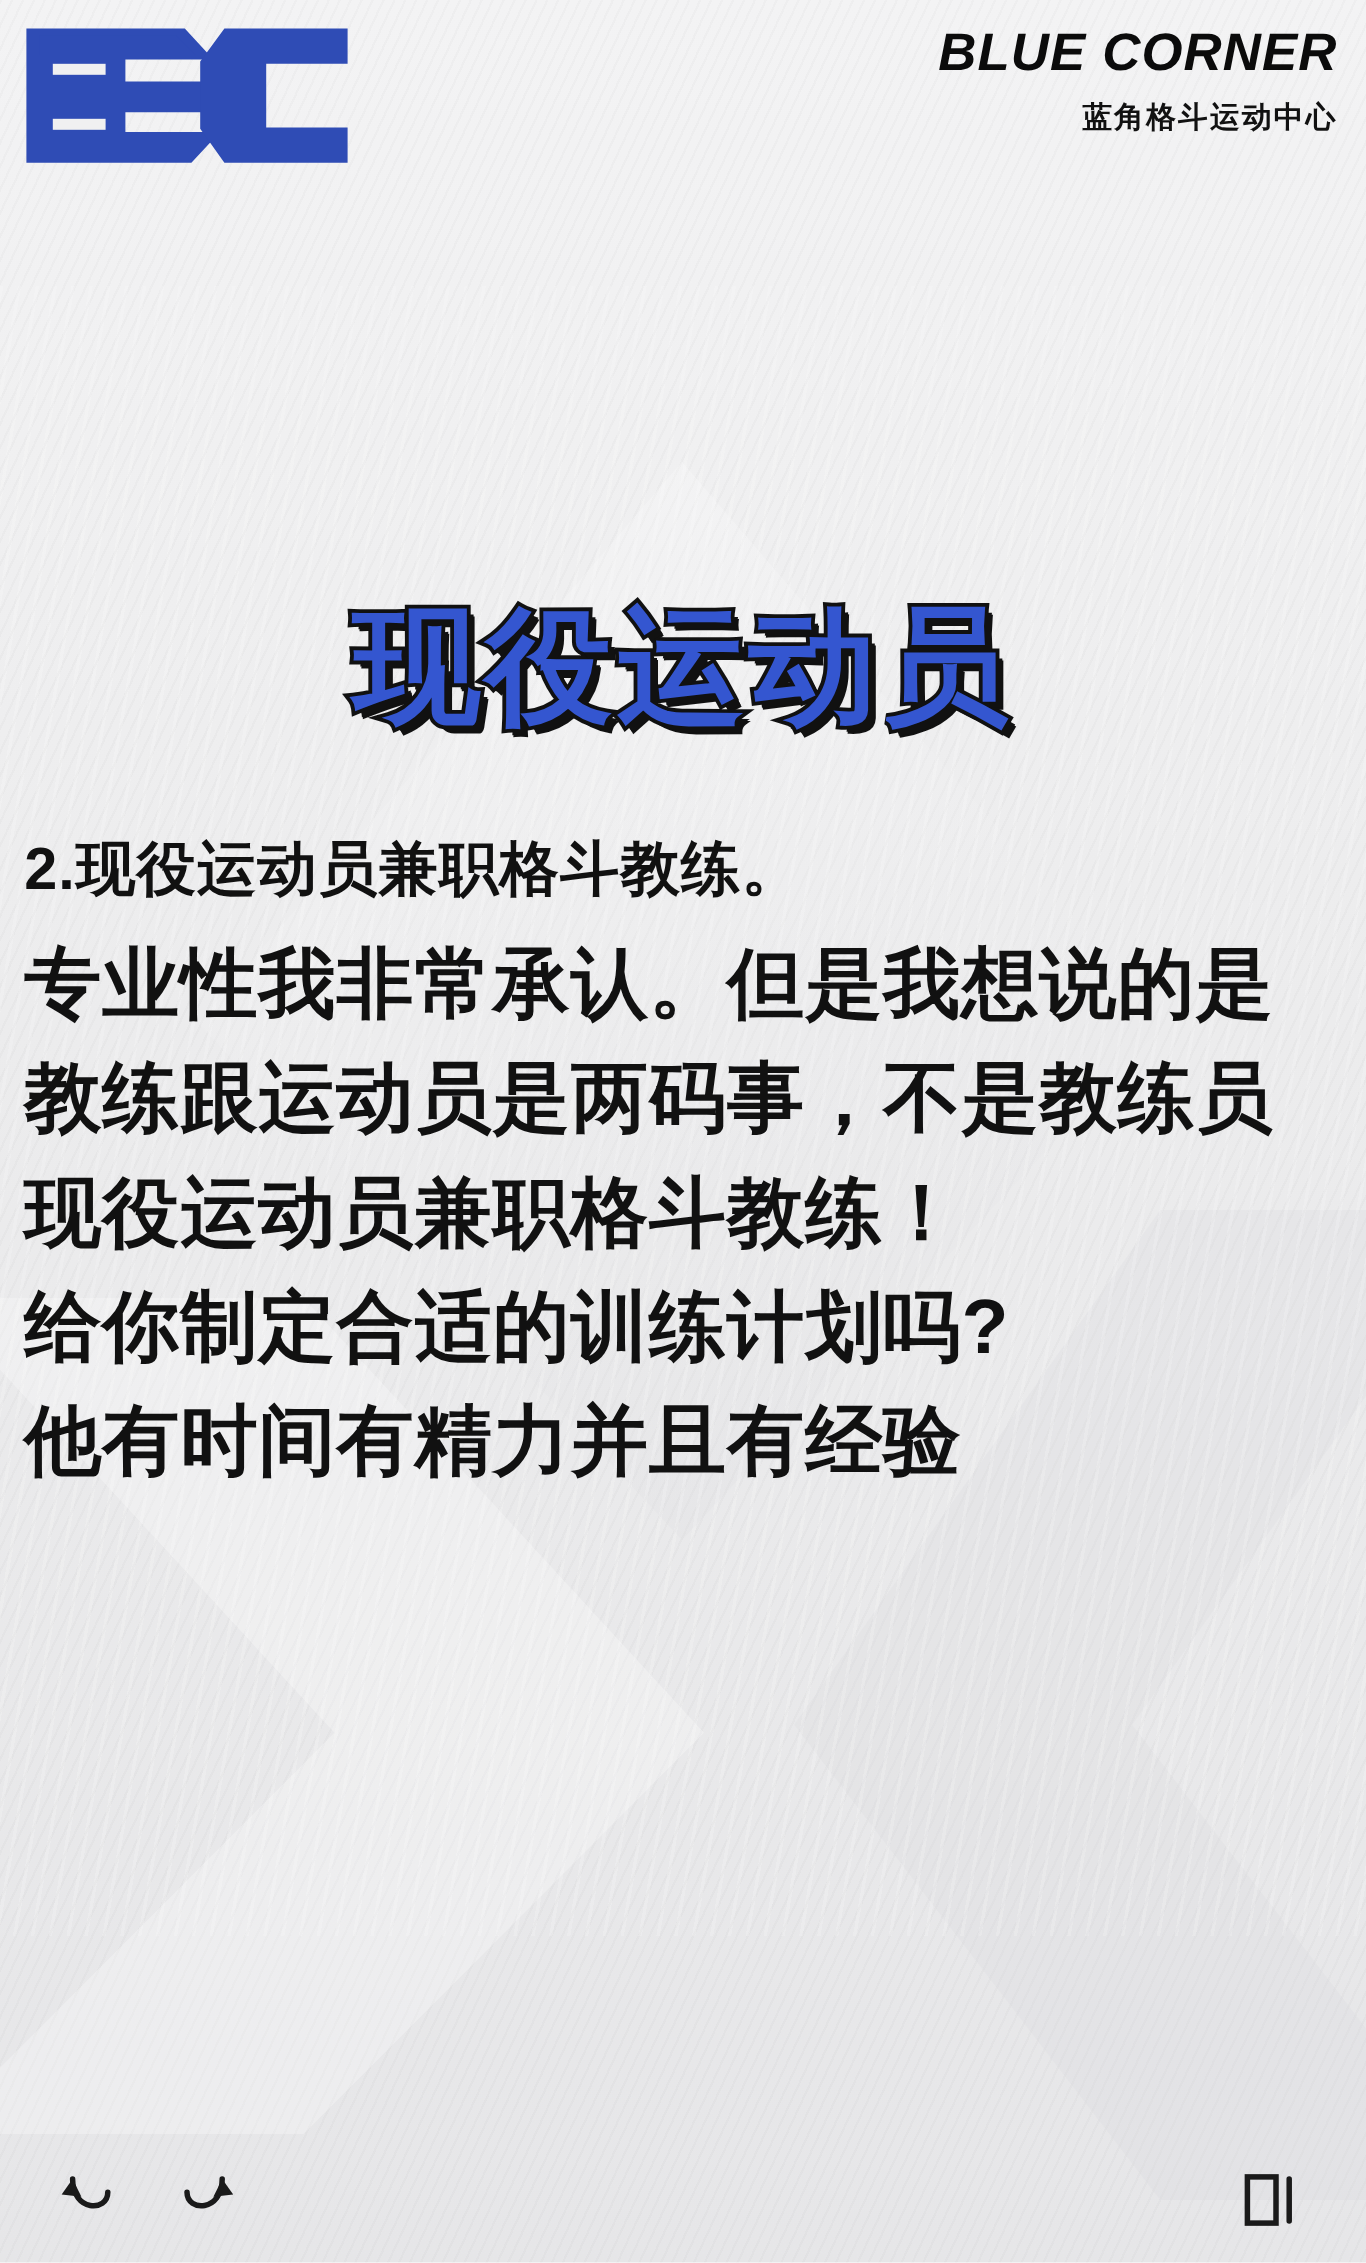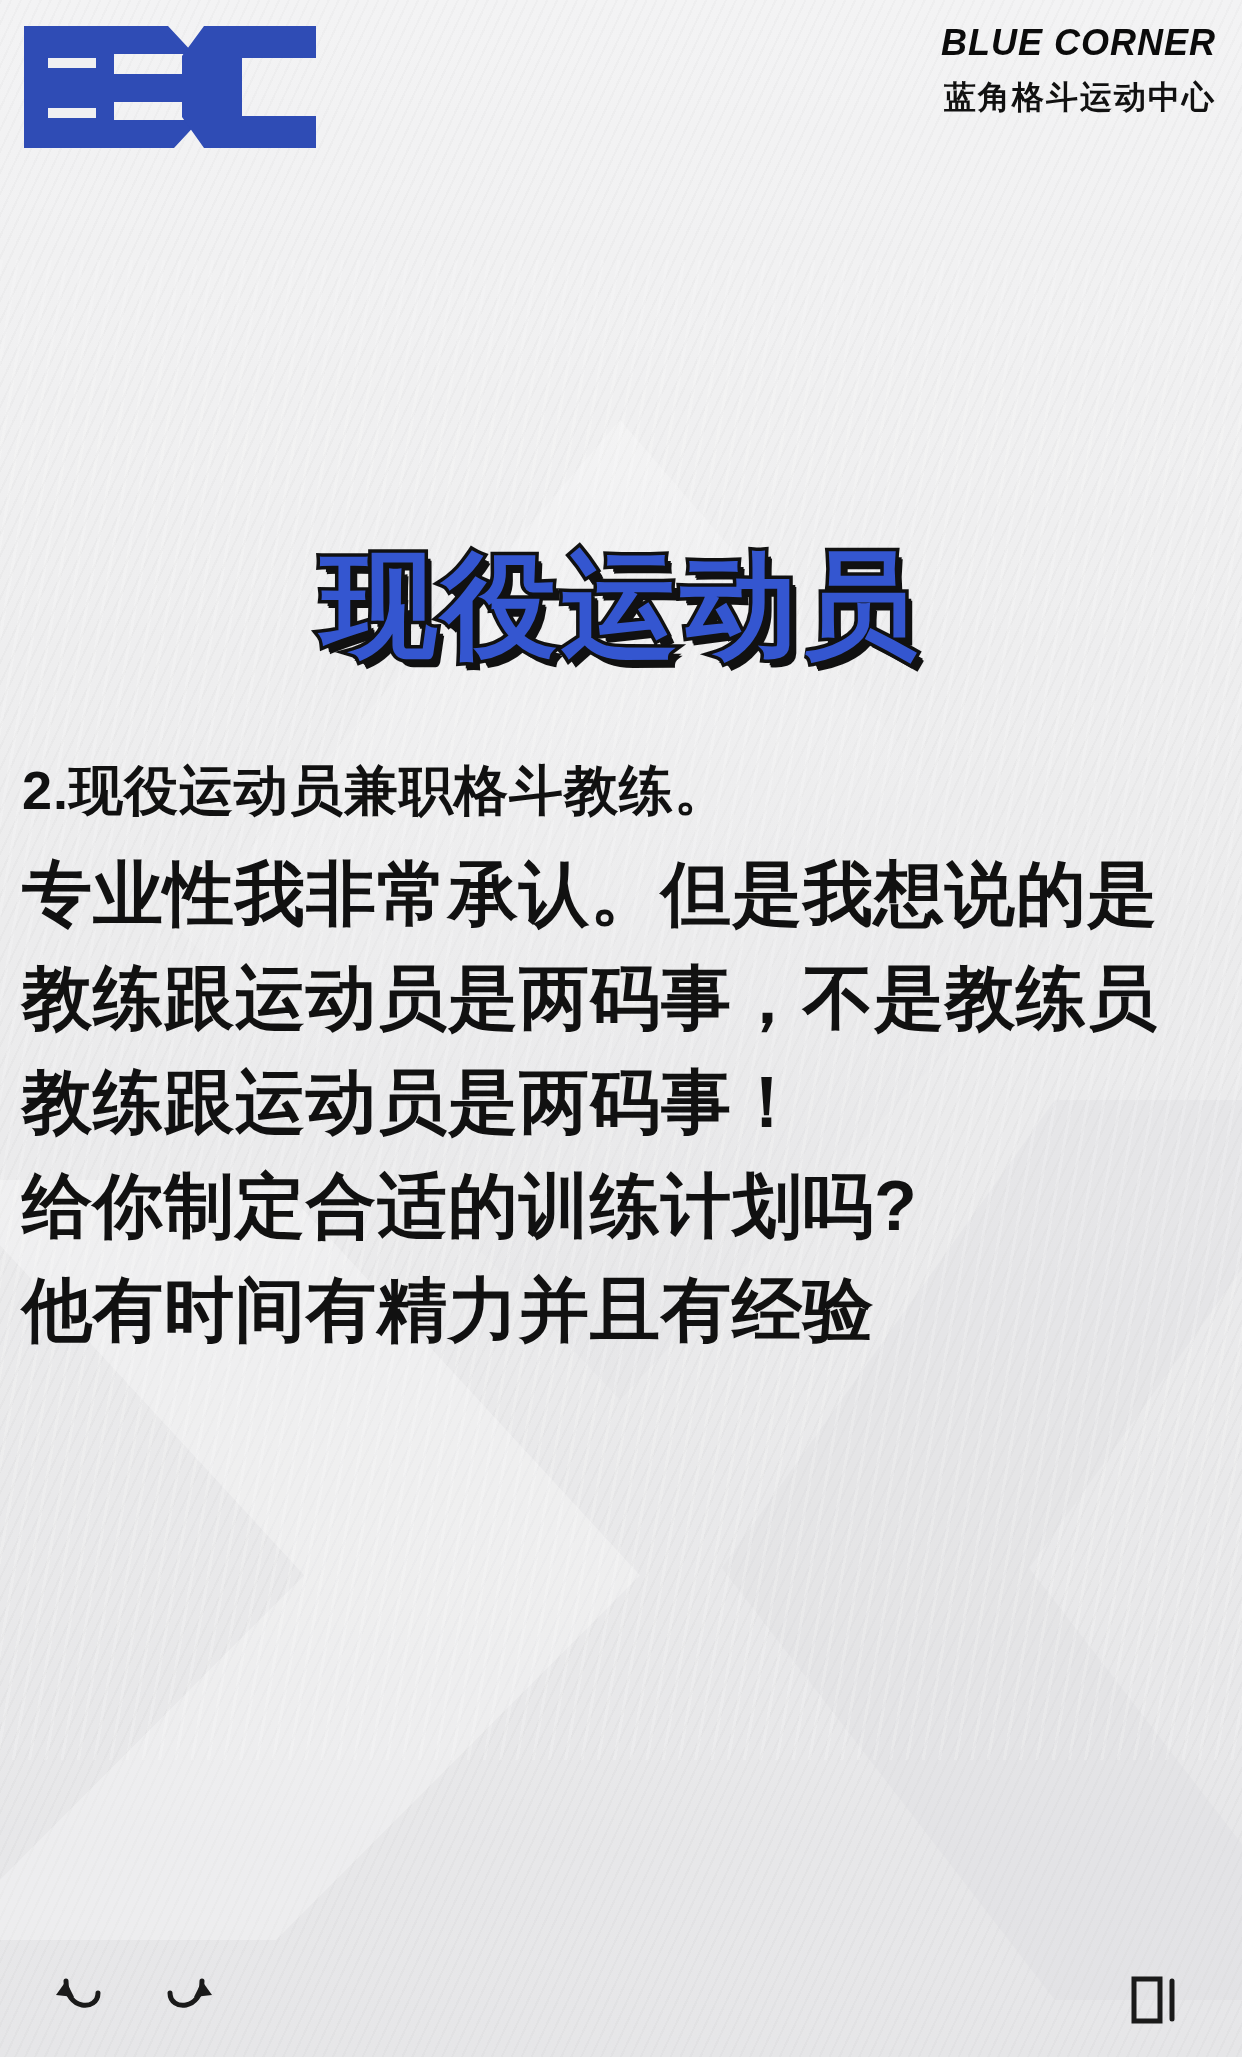--- a/index.html
+++ b/index.html
@@ -91,31 +91,31 @@
   .brand-block {
     position: absolute;
     right: 26px;
     top: 24px;
     text-align: right;
   }
   .brand-en {
     font-family: "Liberation Sans", sans-serif;
     font-style: italic;
     font-weight: bold;
-    font-size: 36px;
+    font-size: 48px;
     letter-spacing: 1px;
     color: #0b0b0b;
     line-height: 1.05;
     white-space: nowrap;
     text-align: right;
   }
   .brand-cn {
     margin-top: 14px;
     font-family: "Liberation Sans", sans-serif;
-    font-size: 32px;
+    font-size: 27px;
     font-weight: 600;
     color: #111;
     letter-spacing: 2px;
     white-space: nowrap;
   }
 
   
   .title {
     position: absolute;
     left: 0;
@@ -216,21 +216,21 @@
       <div class="brand-cn">蓝角格斗运动中心</div>
     </div>
   </div>
 
   <div class="title">现役运动员</div>
 
   <div class="body-text">
     <div class="line l1">2.现役运动员兼职格斗教练。</div>
     <div class="line">专业性我非常承认。但是我想说的是</div>
     <div class="line">教练跟运动员是两码事，不是教练员</div>
-    <div class="line">教练跟运动员是两码事！</div>
+    <div class="line">现役运动员兼职格斗教练！</div>
     <div class="line">给你制定合适的训练计划吗?</div>
     <div class="line">他有时间有精力并且有经验</div>
   </div>
 
   <div class="cutline">
     
     
   </div>
 
   <div class="navbar">

